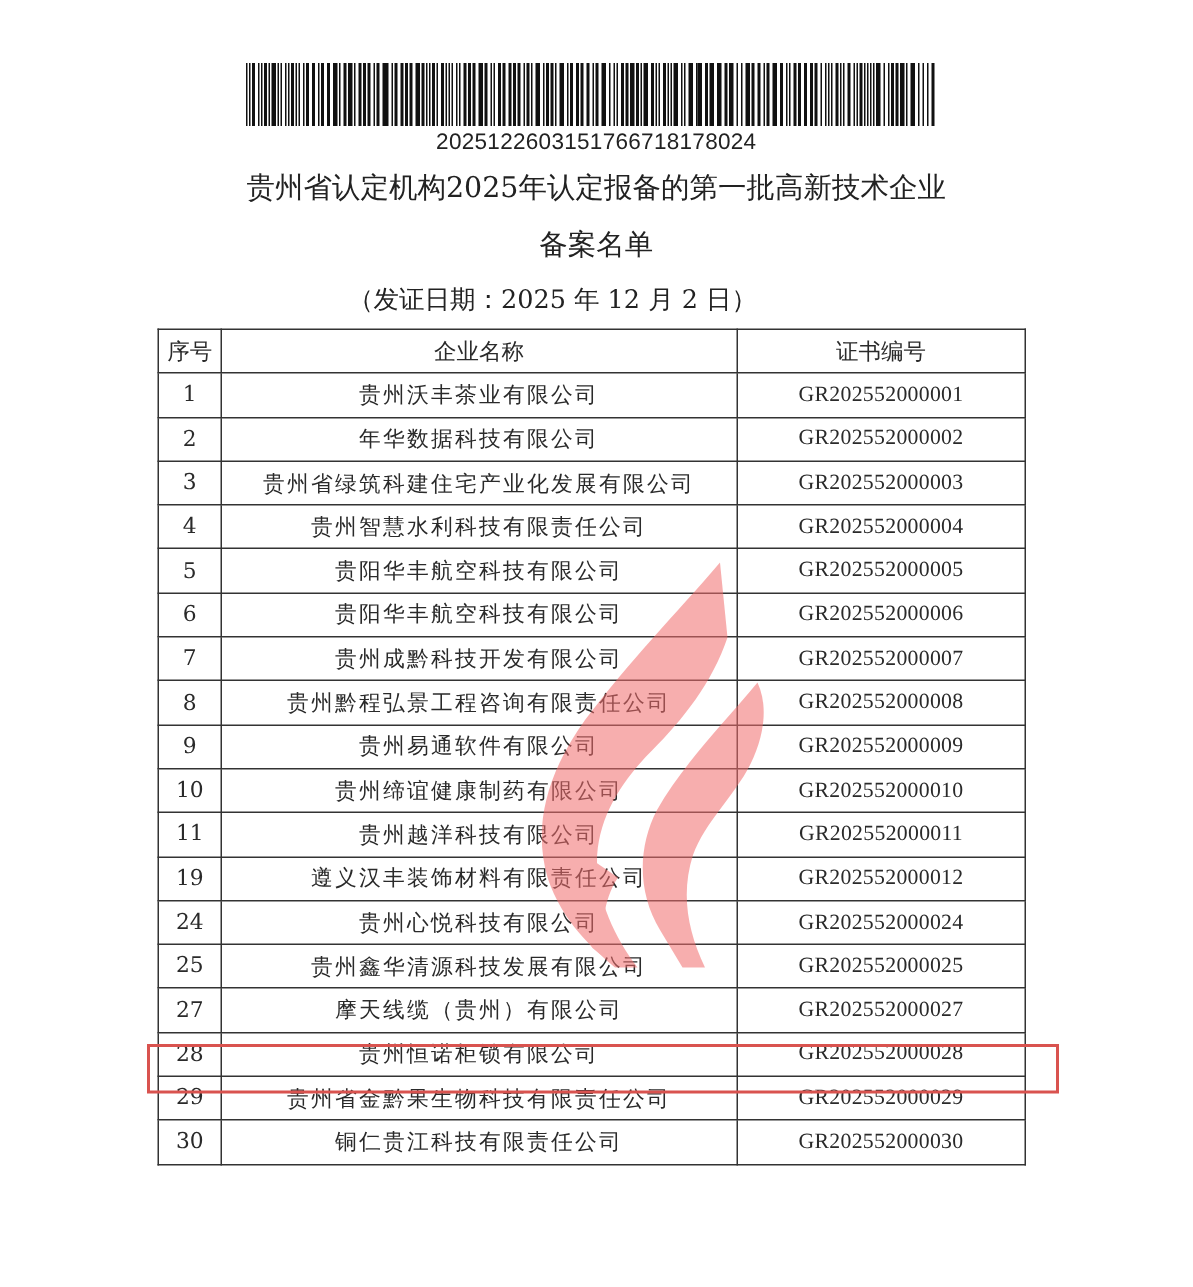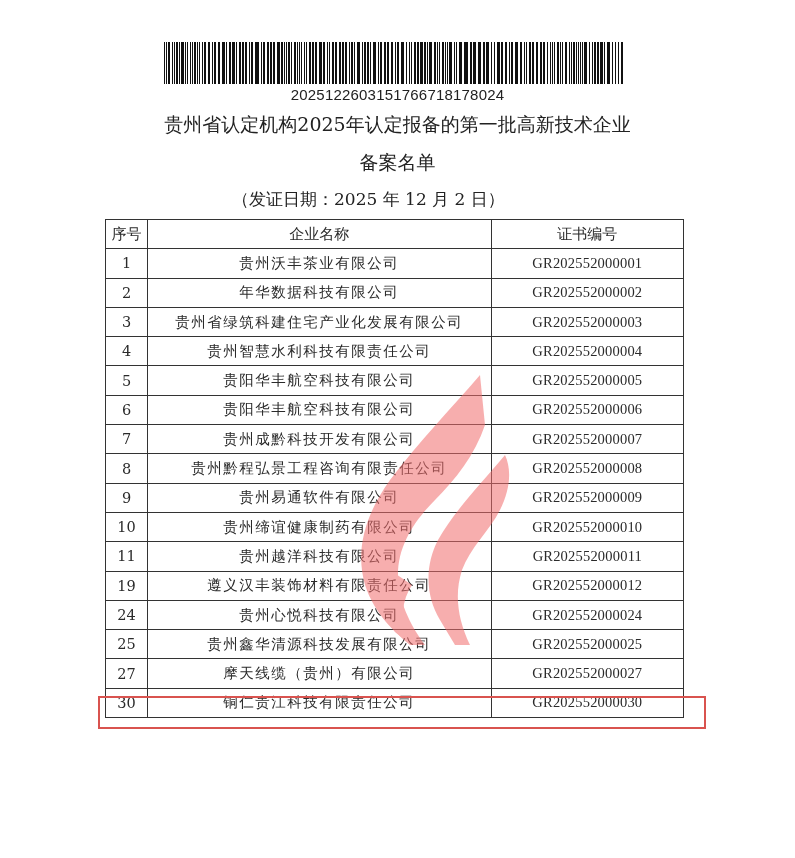--- a/index.html
+++ b/index.html
@@ -276,20 +276,30 @@
         <td>25</td>
         <td class="name">贵州鑫华清源科技发展有限公司</td>
         <td class="cert">GR202552000025</td>
       </tr>
       <tr>
         <td>27</td>
         <td class="name">摩天线缆（贵州）有限公司</td>
         <td class="cert">GR202552000027</td>
       </tr>
       <tr>
+        <td>28</td>
+        <td class="name">贵州恒诺柜锁有限公司</td>
+        <td class="cert">GR202552000028</td>
+      </tr>
+      <tr>
+        <td>29</td>
+        <td class="name">贵州省金黔果生物科技有限责任公司</td>
+        <td class="cert">GR202552000029</td>
+      </tr>
+      <tr>
         <td>30</td>
         <td class="name">铜仁贵江科技有限责任公司</td>
         <td class="cert">GR202552000030</td>
       </tr>
     </tbody>
 </table>
 
 <svg class="watermark" viewBox="0 0 200 280">
   <g fill="#f26d6d" opacity="0.55">
     <path d="M150 5 C 120 40, 90 70, 60 110 C 35 145, 25 180, 35 215 C 45 245, 65 262, 80 275 L 95 275 C 80 255, 68 230, 68 205 C 68 175, 85 150, 105 130 C 125 110, 145 85, 155 55 Z"></path>

